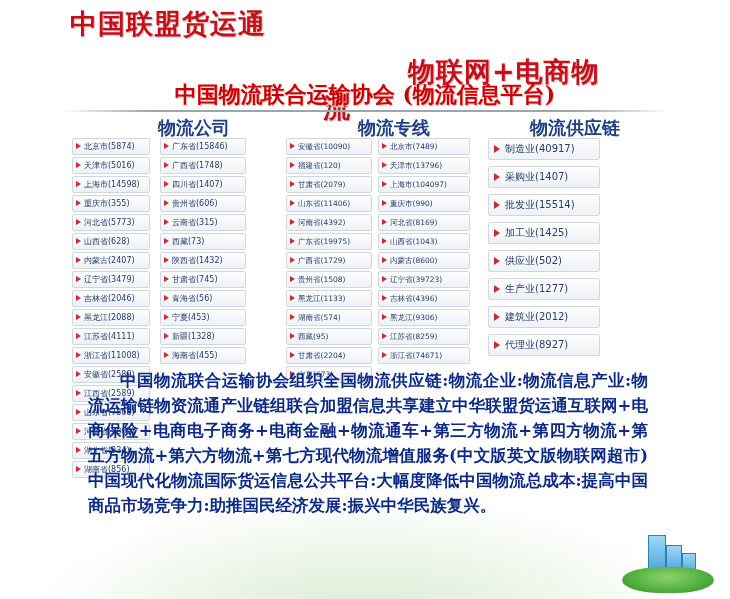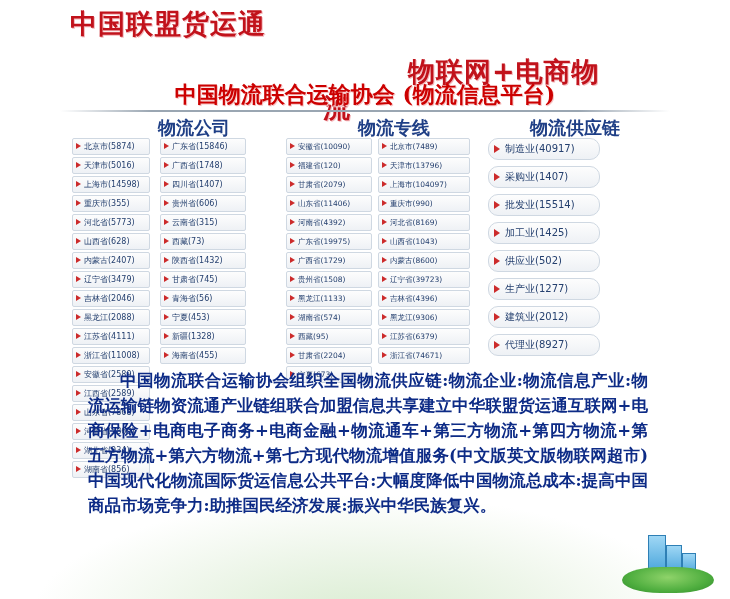--- a/index.html
+++ b/index.html
@@ -79,21 +79,21 @@
   }
   .item:before{
     content:"";
     position:absolute;left:3px;top:4px;
     width:0;height:0;
     border-left:5px solid #cc2b2b;
     border-top:3.5px solid transparent;
     border-bottom:3.5px solid transparent;
   }
   .c5 .item{
-    height:20px;line-height:20px;font-size:10px;padding-left:16px;margin-bottom:6px;border-radius:10px;
+    height:20px;line-height:20px;font-size:10px;padding-left:16px;margin-bottom:6px;
   }
   .c5 .item:before{left:5px;top:6px;border-left:6px solid #cc2b2b;border-top:4px solid transparent;border-bottom:4px solid transparent;}
   .c3 .item,.c4 .item{font-size:7.5px;}
 
   .body-text{
     position:absolute;left:88px;top:368px;width:560px;
     font-family:"DejaVu Serif","Liberation Serif",serif;
     font-size:16.5px;line-height:25px;
     color:#0d2b86;
     font-weight:bold;
@@ -198,21 +198,21 @@
         <div class="item">北京市(7489)</div>
         <div class="item">天津市(13796)</div>
         <div class="item">上海市(104097)</div>
         <div class="item">重庆市(990)</div>
         <div class="item">河北省(8169)</div>
         <div class="item">山西省(1043)</div>
         <div class="item">内蒙古(8600)</div>
         <div class="item">辽宁省(39723)</div>
         <div class="item">吉林省(4396)</div>
         <div class="item">黑龙江(9306)</div>
-        <div class="item">江苏省(6379)</div>
+        <div class="item">江苏省(8259)</div>
         <div class="item">浙江省(74671)</div>
       </div>
     <div class="subcol c5">
         <div class="item">制造业(40917)</div>
         <div class="item">采购业(1407)</div>
         <div class="item">批发业(15514)</div>
         <div class="item">加工业(1425)</div>
         <div class="item">供应业(502)</div>
         <div class="item">生产业(1277)</div>
         <div class="item">建筑业(2012)</div>

